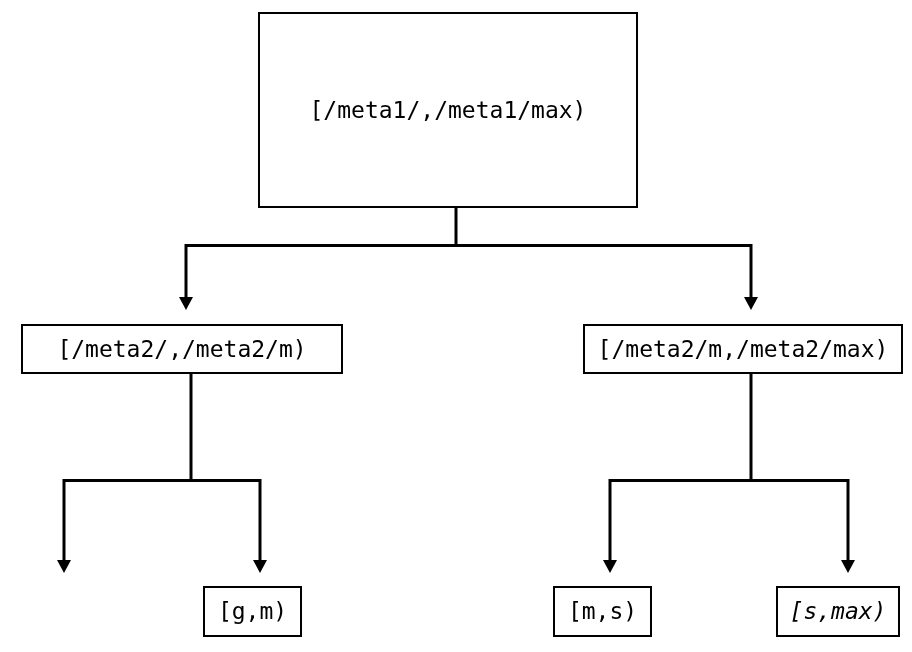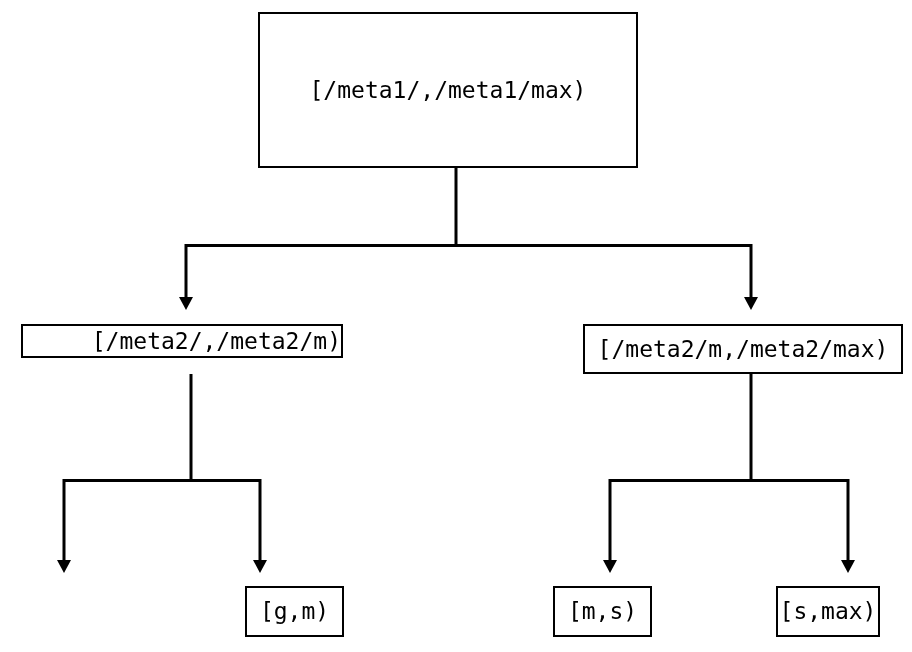--- a/index.html
+++ b/index.html
@@ -41,47 +41,46 @@
     letter-spacing: 0px;
   }
   .node-label {
     display: block;
     white-space: pre;
   }
   .node-root {
     left: 258px;
     top: 12px;
     width: 380px;
-    height: 156px;
+    height: 196px;
     font-size: 23px;
   }
   .node-mid-left {
     left: 21px;
     top: 324px;
     width: 322px;
-    height: 34px;
+    height: 50px;
     font-size: 23px;
-    justify-content: flex-end;
   }
   .node-mid-right {
     left: 583px;
     top: 324px;
     width: 320px;
     height: 50px;
     font-size: 23px;
   }
   .node-leaf {
     top: 586px;
     height: 51px;
     font-size: 23px;
   }
   .node-leaf-1 { left: 8px;   width: 99px; }
-  .node-leaf-2 { left: 203px; width: 99px; margin-left: 42px; }
+  .node-leaf-2 { left: 203px; width: 99px; }
   .node-leaf-3 { left: 553px; width: 99px; justify-content: center; }
-  .node-leaf-4 { left: 776px; width: 104px; }
+  .node-leaf-4 { left: 776px; width: 124px; font-style: italic; }
 </style>
 </head>
 <body>
 
 <div id="diagram-root">
 
   <svg id="edge-layer" viewBox="0 0 912 652" width="912" height="652" xmlns="http://www.w3.org/2000/svg">
 
     <g>
       <path d="M 456 168 L 456 245.5 L 186 245.5 L 186 297" stroke="#000000" stroke-width="3" fill="none"></path>

